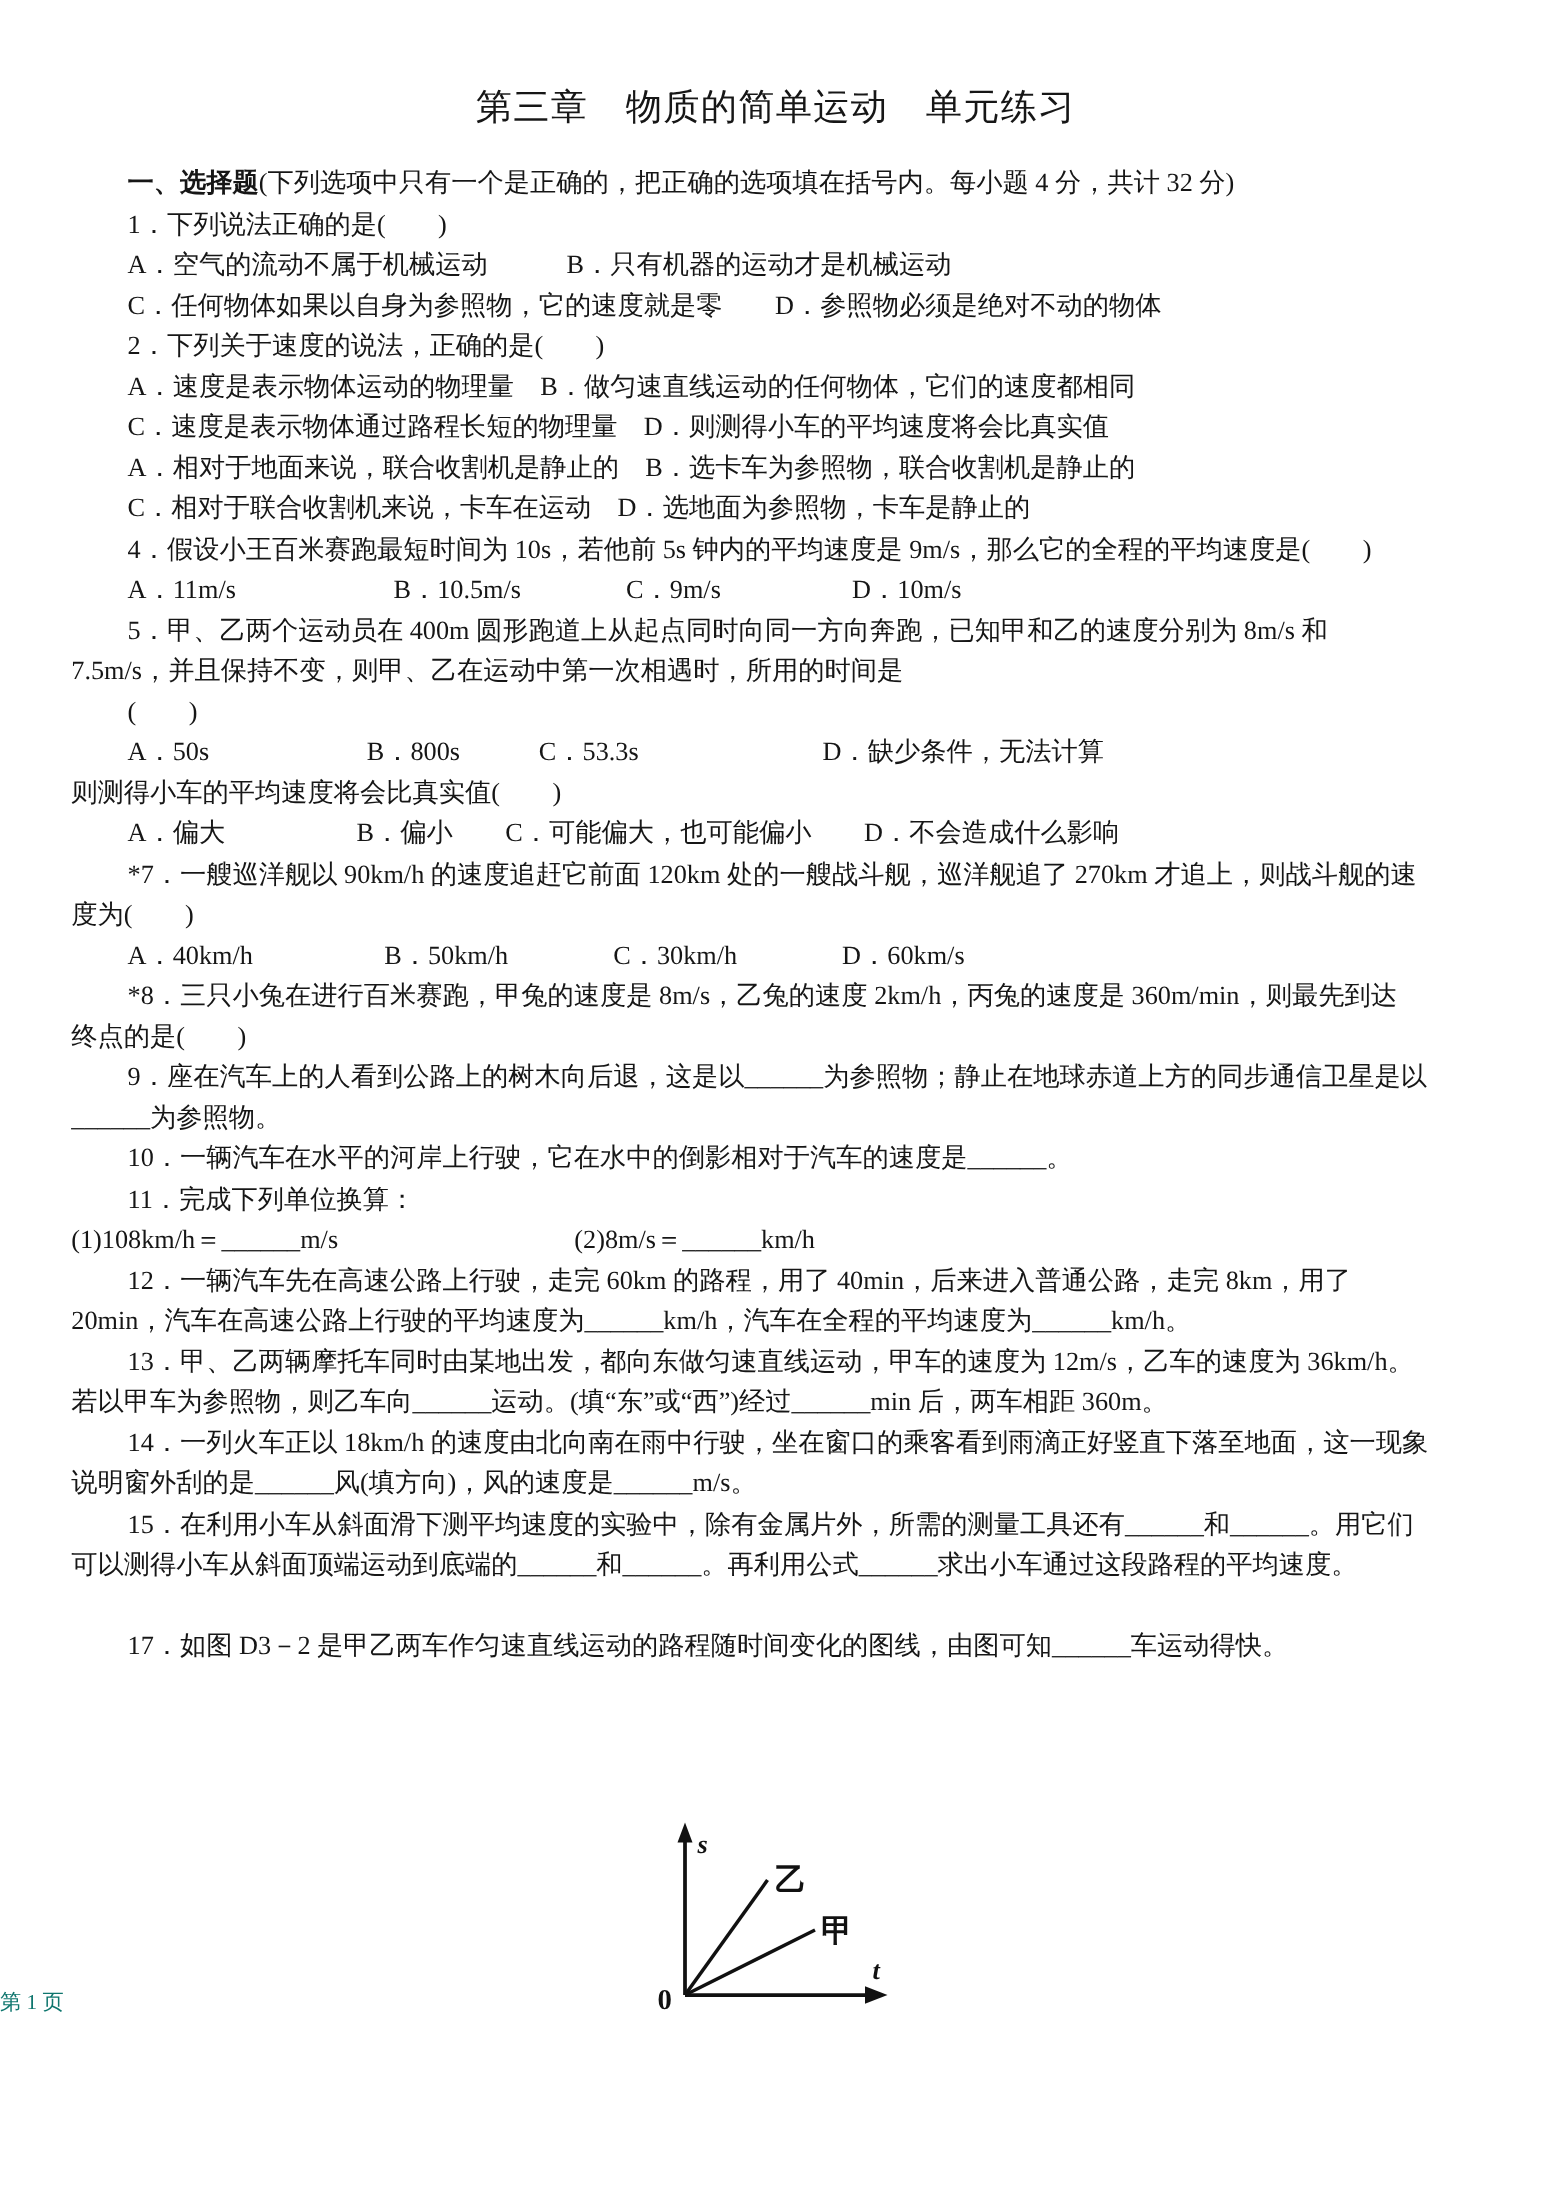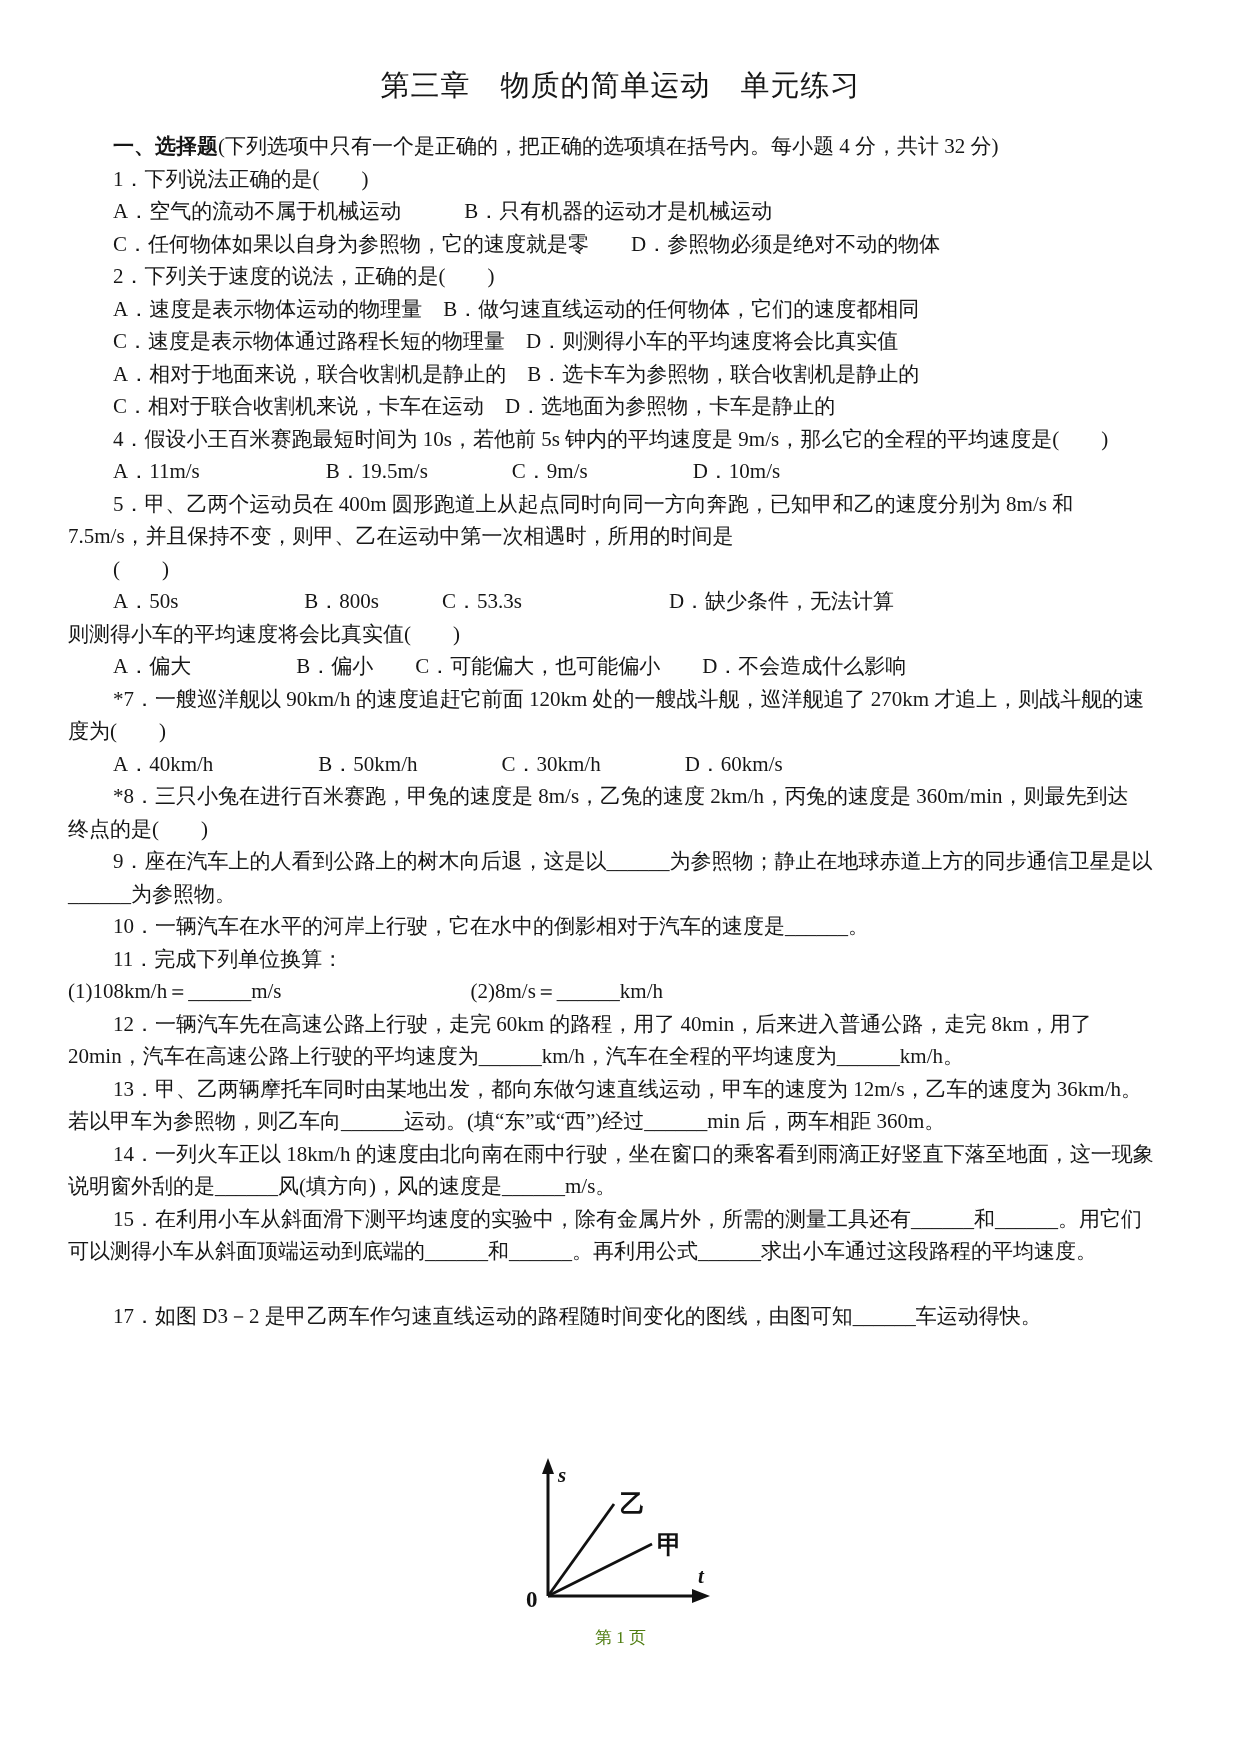--- a/index.html
+++ b/index.html
@@ -16,21 +16,21 @@
     position:absolute;
     top:66px; left:0; width:100%;
     text-align:center;
     font-size:29px;
     font-weight:400;
     letter-spacing:1px;
     white-space:pre;
   }
   .content{
     position:absolute;
-    top:130px; left:57px; width:1132px;margin-left:11px;
+    top:130px; left:57px; width:1132px;
   }
   .line{
     font-size:21px;
     line-height:32.5px;
     height:32.5px;
     white-space:pre;
   }
   .line.ind{padding-left:45px;}
   .line b{font-weight:700;}
   .figure{
@@ -40,24 +40,23 @@
   }
   .figure svg text{
     font-family:"Liberation Serif","DejaVu Serif",serif;
     fill:#111111;
   }
   .axis-letter{font-style:italic;font-weight:700;font-size:21px;}
   .origin-label{font-weight:700;font-size:23px;}
   .series-label{font-weight:700;font-size:25px;}
   .footer{
     position:absolute;
-    top:1626px; left:0; width:100%;
-    text-align:center;
+    top:1590px; left:0; width:100%;
     font-size:17px;
-    color:#4d7c0f;
+    color:#0f766e;
     white-space:pre;
   }
 </style>
 </head>
 <body>
 
 <div class="page">
 
   <div class="title">第三章　物质的简单运动　单元练习</div>
 
@@ -65,21 +64,21 @@
       <div class="line ind"><b>一、选择题</b><span>(下列选项中只有一个是正确的，把正确的选项填在括号内。每小题 4 分，共计 32 分)</span></div>
       <div class="line ind"><span>1．下列说法正确的是(　　)</span></div>
       <div class="line ind"><span>A．空气的流动不属于机械运动　　　B．只有机器的运动才是机械运动</span></div>
       <div class="line ind"><span>C．任何物体如果以自身为参照物，它的速度就是零　　D．参照物必须是绝对不动的物体</span></div>
       <div class="line ind"><span>2．下列关于速度的说法，正确的是(　　)</span></div>
       <div class="line ind"><span>A．速度是表示物体运动的物理量　B．做匀速直线运动的任何物体，它们的速度都相同</span></div>
       <div class="line ind"><span>C．速度是表示物体通过路程长短的物理量　D．则测得小车的平均速度将会比真实值</span></div>
       <div class="line ind"><span>A．相对于地面来说，联合收割机是静止的　B．选卡车为参照物，联合收割机是静止的</span></div>
       <div class="line ind"><span>C．相对于联合收割机来说，卡车在运动　D．选地面为参照物，卡车是静止的</span></div>
       <div class="line ind"><span>4．假设小王百米赛跑最短时间为 10s，若他前 5s 钟内的平均速度是 9m/s，那么它的全程的平均速度是(　　)</span></div>
-      <div class="line ind"><span>A．11m/s　　　　　　B．19.5m/s　　　　C．9m/s　　　　　D．10m/s</span></div>
+      <div class="line ind"><span>A．11m/s　　　　　　B．10.5m/s　　　　C．9m/s　　　　　D．10m/s</span></div>
       <div class="line ind"><span>5．甲、乙两个运动员在 400m 圆形跑道上从起点同时向同一方向奔跑，已知甲和乙的速度分别为 8m/s 和</span></div>
       <div class="line"><span>7.5m/s，并且保持不变，则甲、乙在运动中第一次相遇时，所用的时间是</span></div>
       <div class="line ind"><span>(　　)</span></div>
       <div class="line ind"><span>A．50s　　　　　　B．800s　　　C．53.3s　　　　　　　D．缺少条件，无法计算</span></div>
       <div class="line"><span>则测得小车的平均速度将会比真实值(　　)</span></div>
       <div class="line ind"><span>A．偏大　　　　　B．偏小　　C．可能偏大，也可能偏小　　D．不会造成什么影响</span></div>
       <div class="line ind"><span>*7．一艘巡洋舰以 90km/h 的速度追赶它前面 120km 处的一艘战斗舰，巡洋舰追了 270km 才追上，则战斗舰的速</span></div>
       <div class="line"><span>度为(　　)</span></div>
       <div class="line ind"><span>A．40km/h　　　　　B．50km/h　　　　C．30km/h　　　　D．60km/s</span></div>
       <div class="line ind"><span>*8．三只小兔在进行百米赛跑，甲兔的速度是 8m/s，乙兔的速度 2km/h，丙兔的速度是 360m/min，则最先到达</span></div>

